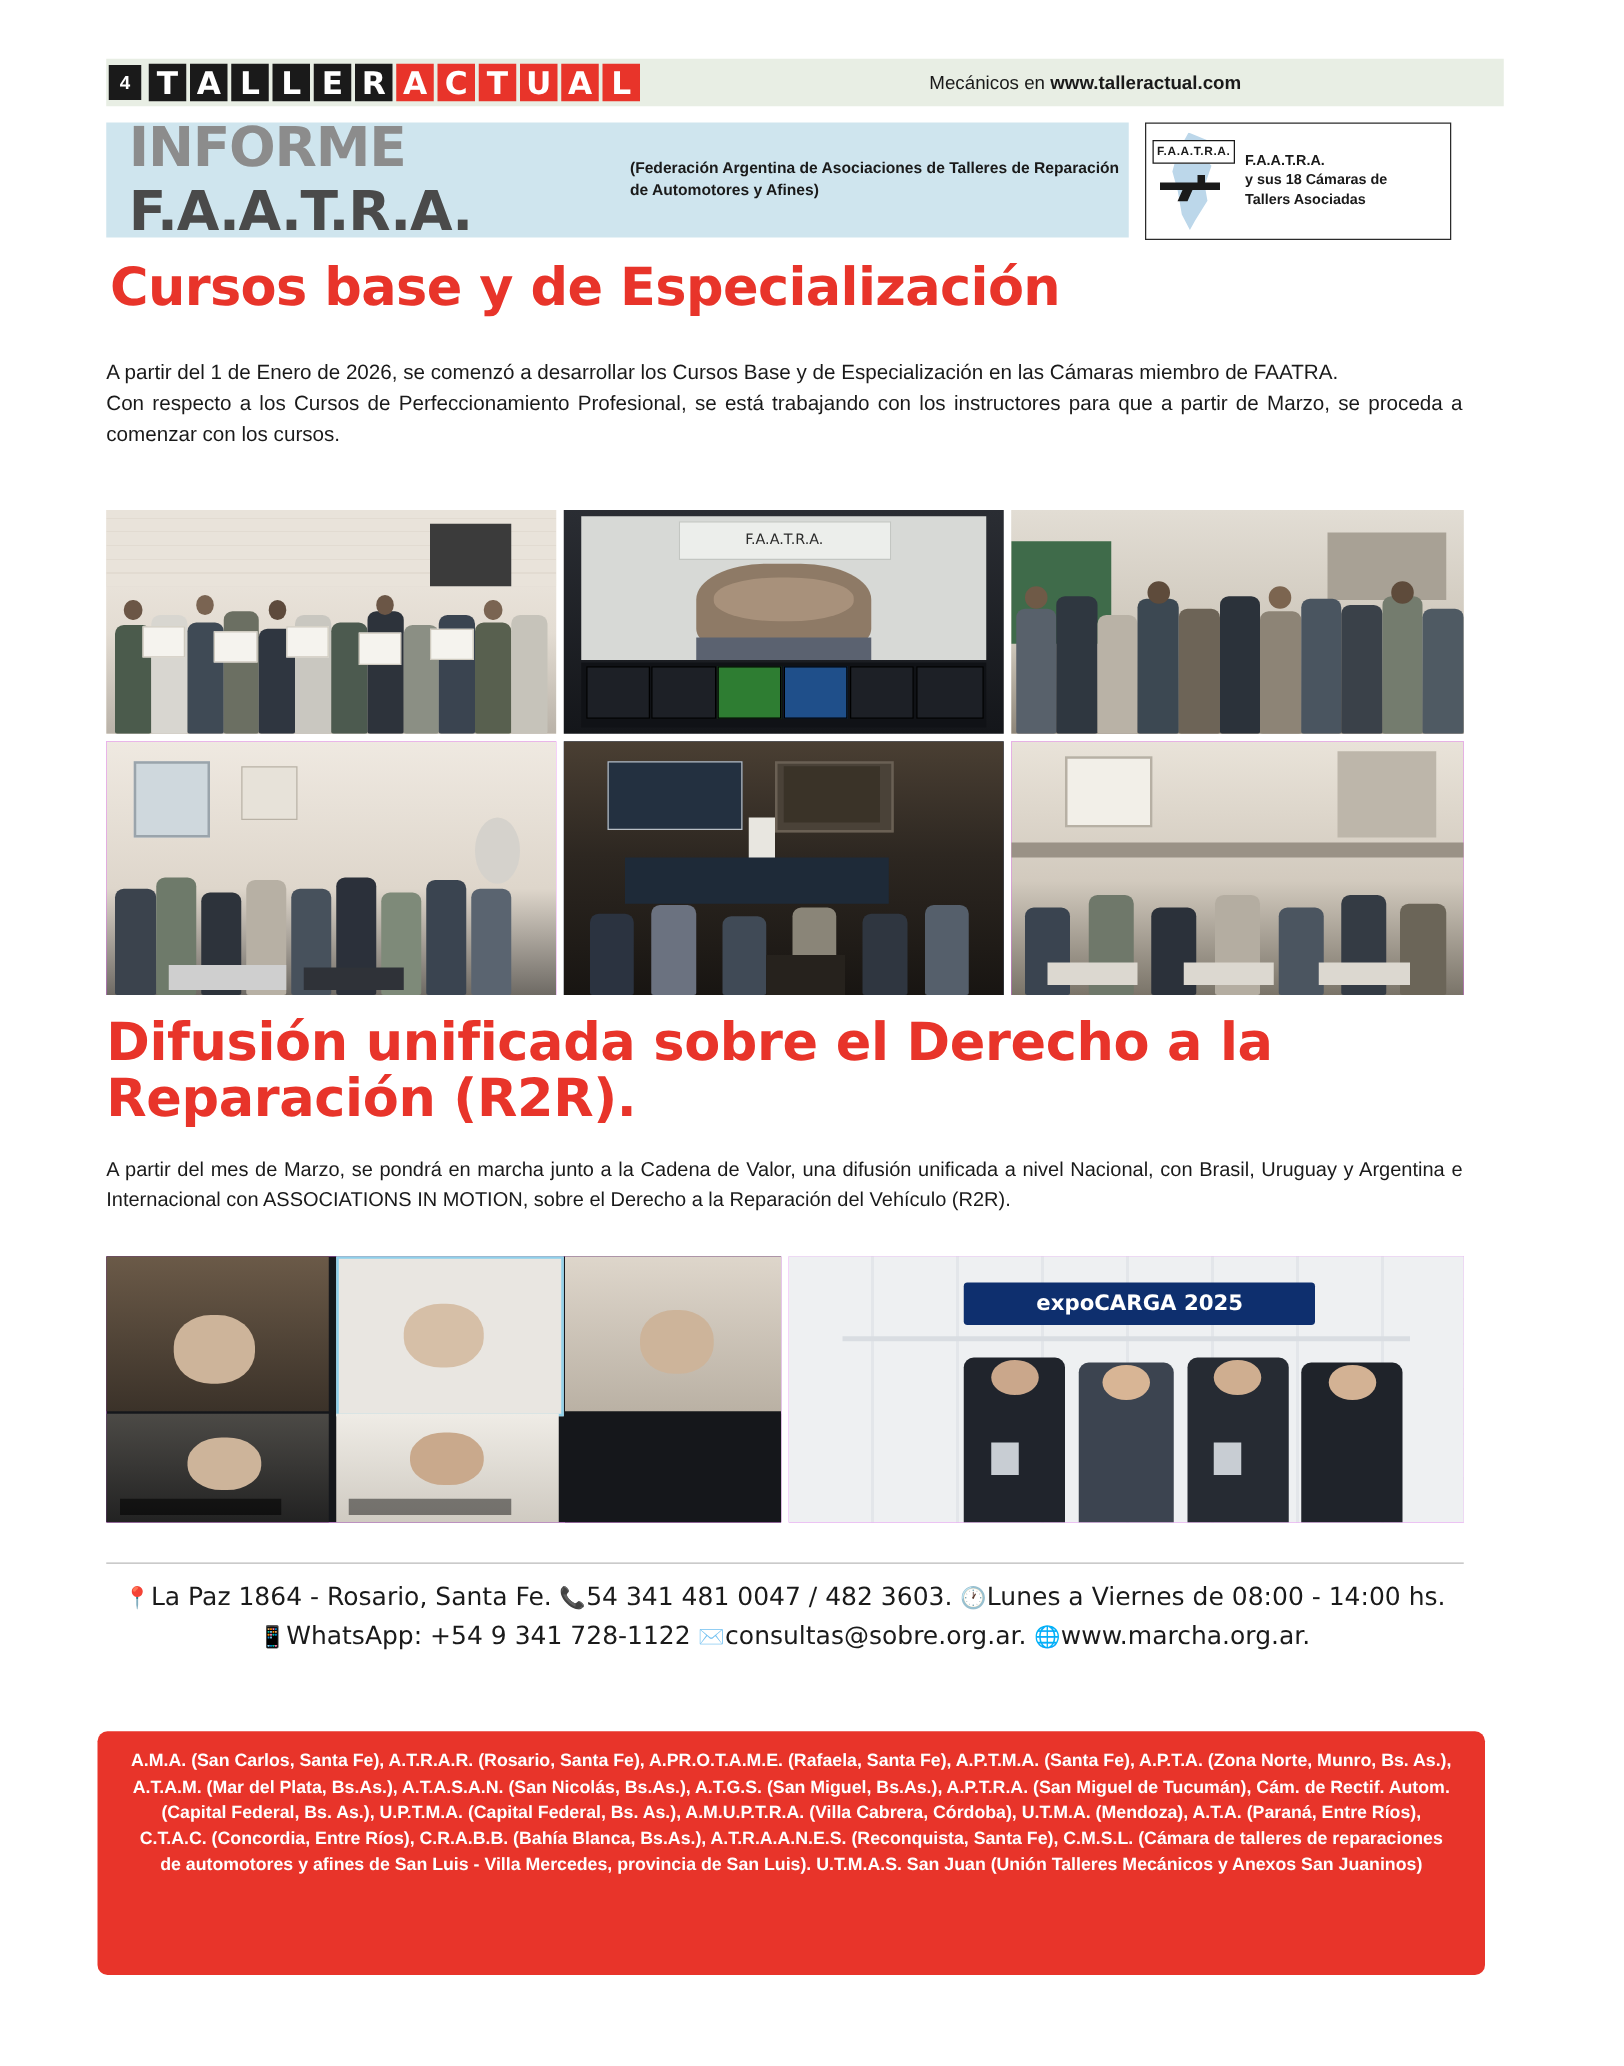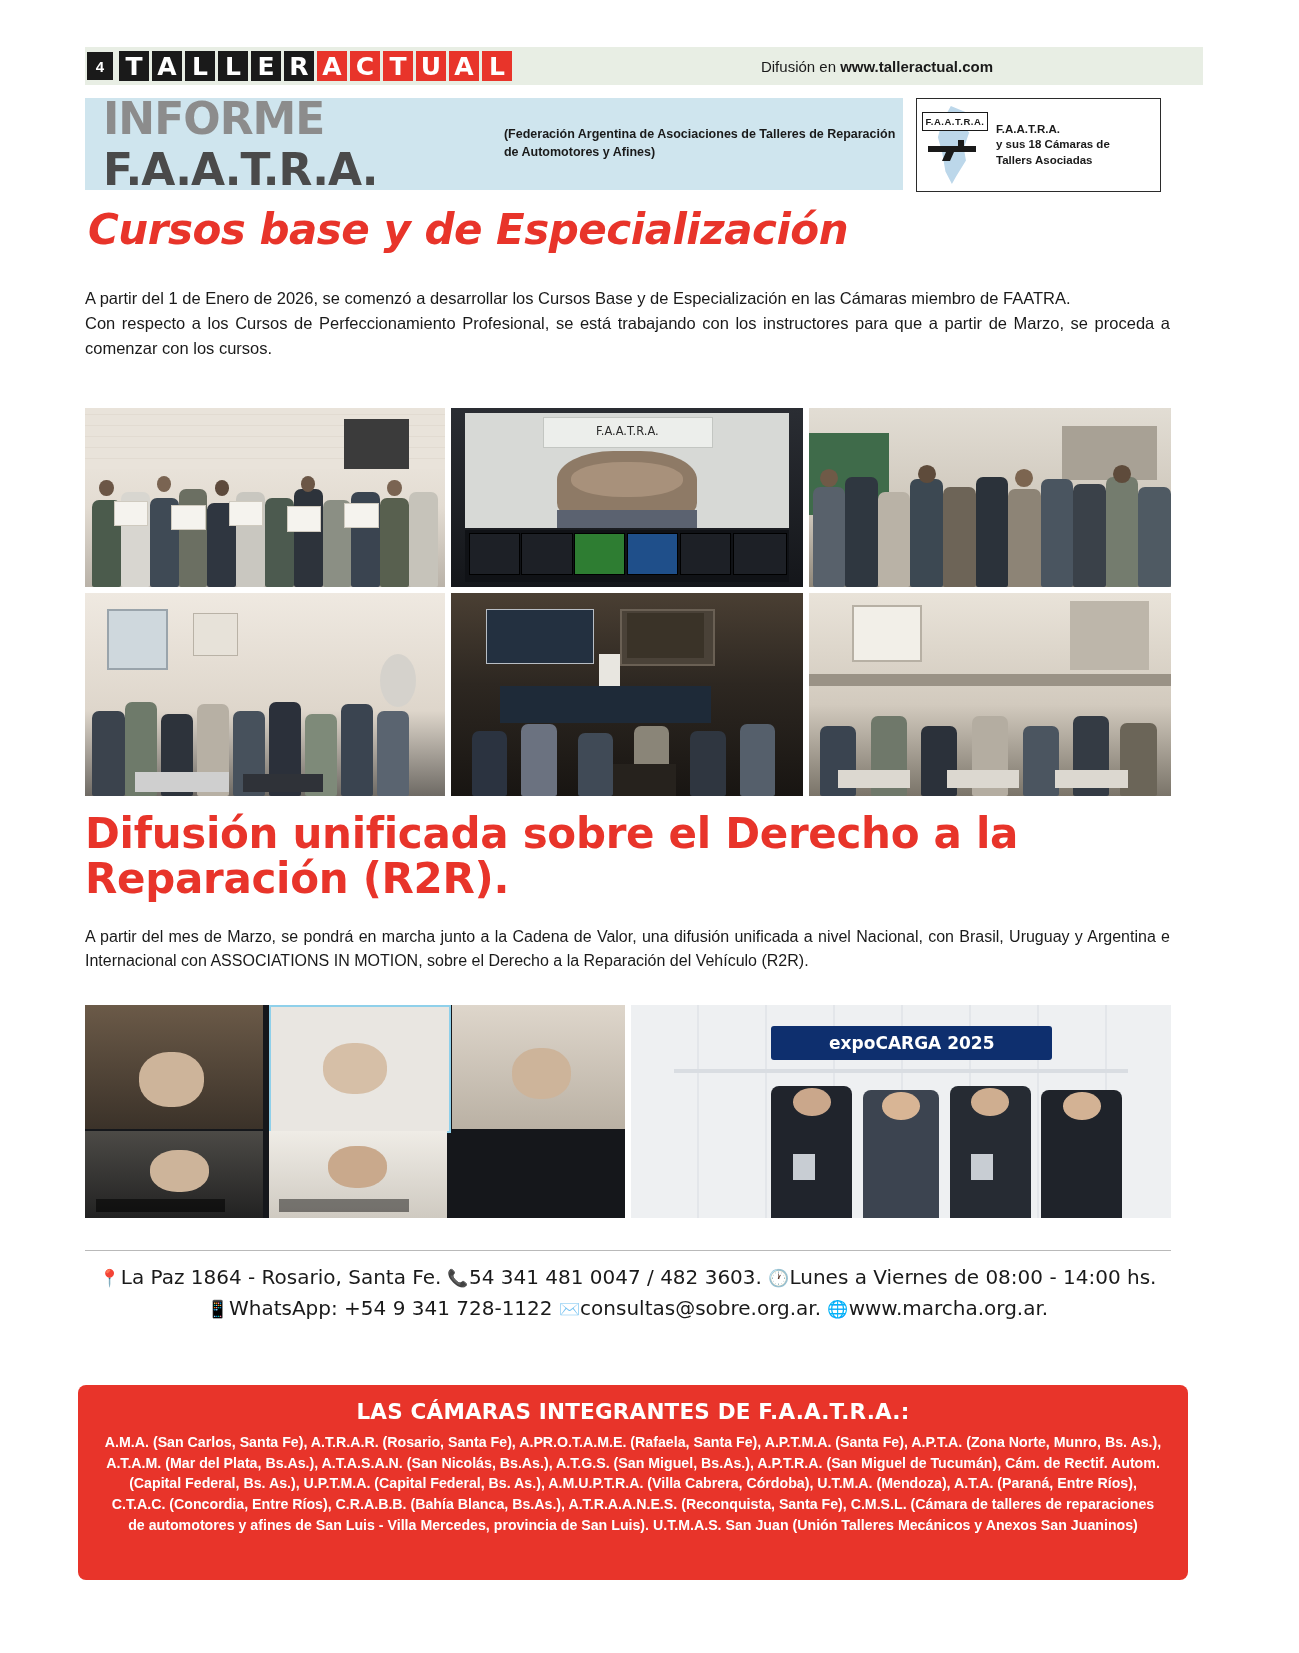--- a/index.html
+++ b/index.html
@@ -24,21 +24,21 @@
 
   .faatra-box{position:absolute;left:916px;top:98px;width:243px;height:92px;border:1px solid #2b2b2b;background:#fff;display:flex;align-items:center;}
   .faatra-emblem{width:72px;height:86px;margin-left:3px;position:relative;}
   .faatra-emblem .map{position:absolute;left:6px;top:4px;width:54px;height:78px;background:#bcd7ea;clip-path:polygon(46% 0,74% 8%,66% 24%,80% 34%,70% 54%,74% 70%,56% 90%,48% 100%,36% 84%,30% 60%,22% 40%,30% 20%);}
   .faatra-emblem .band{position:absolute;left:2px;top:10px;width:64px;height:17px;background:#fff;border:1.5px solid #1a1a1a;display:flex;align-items:center;justify-content:center;font-size:9.5px;font-weight:bold;letter-spacing:0.5px;}
   .faatra-emblem .gun{position:absolute;left:4px;top:34px;width:60px;height:26px;}
   .faatra-text{font-size:11.5px;font-weight:bold;line-height:1.35;margin-left:4px;}
 
   
   h1.red{position:absolute;color:#e8342a;font-weight:bold;font-family:"DejaVu Sans",sans-serif;margin:0;line-height:1.07;}
-  #h-cursos{left:88px;top:208px;font-size:42px;letter-spacing:-0.5px;font-style:italic;}
+  #h-cursos{left:88px;top:208px;font-size:42px;letter-spacing:-0.5px;}
   #h-difusion{left:85px;top:812px;font-size:42px;width:1060px;letter-spacing:-0.3px;}
 
   .para{position:absolute;font-size:16.5px;line-height:1.52;text-align:justify;color:#1a1a1a;}
   #p1{left:85px;top:286px;width:1085px;}
   #p2{left:85px;top:925px;width:1085px;font-size:16px;}
 
   
   .grid{position:absolute;display:grid;gap:6px;}
   #grid1{left:85px;top:408px;width:1086px;grid-template-columns:360px 352px 362px;grid-template-rows:179px 203px;}
   #grid2{left:85px;top:1005px;width:1086px;grid-template-columns:540px 540px;grid-template-rows:213px;}
@@ -81,21 +81,21 @@
         <span class="dark">E</span>
         <span class="dark">R</span>
         <span class="red">A</span>
         <span class="red">C</span>
         <span class="red">T</span>
         <span class="red">U</span>
         <span class="red">A</span>
         <span class="red">L</span>
     </div>
     <div class="visit">
-      <span>Difusión en </span><b>www.talleractual.com</b>
+      <span>Mecánicos en </span><b>www.talleractual.com</b>
     </div>
   </div>
 
   <div class="informe-band">
     <div class="informe-title">
       <span>INFORME</span>
       <span class="dark">F.A.A.T.R.A.</span>
     </div>
     <div class="informe-sub">(Federación Argentina de Asociaciones de Talleres de Reparación de Automotores y Afines)</div>
   </div>
@@ -300,17 +300,16 @@
       <span class="ic">🕐</span><span>Lunes a Viernes de 08:00 - 14:00 hs.</span>
     </div>
     <div>
       <span class="ic">📱</span><span>WhatsApp: +54 9 341 728-1122</span>
       <span class="ic">✉️</span><span>consultas@sobre.org.ar.</span>
       <span class="ic">🌐</span><span>www.marcha.org.ar.</span>
     </div>
   </div>
 
   <div class="redbox">
-    <h2>LAS CÁMARAS INTEGRANTES DE F.A.A.T.R.A.:</h2>
     <p>A.M.A. (San Carlos, Santa Fe), A.T.R.A.R. (Rosario, Santa Fe), A.PR.O.T.A.M.E. (Rafaela, Santa Fe), A.P.T.M.A. (Santa Fe), A.P.T.A. (Zona Norte, Munro, Bs. As.), A.T.A.M. (Mar del Plata, Bs.As.), A.T.A.S.A.N. (San Nicolás, Bs.As.), A.T.G.S. (San Miguel, Bs.As.), A.P.T.R.A. (San Miguel de Tucumán), Cám. de Rectif. Autom. (Capital Federal, Bs. As.), U.P.T.M.A. (Capital Federal, Bs. As.), A.M.U.P.T.R.A. (Villa Cabrera, Córdoba), U.T.M.A. (Mendoza), A.T.A. (Paraná, Entre Ríos), C.T.A.C. (Concordia, Entre Ríos), C.R.A.B.B. (Bahía Blanca, Bs.As.), A.T.R.A.A.N.E.S. (Reconquista, Santa Fe), C.M.S.L. (Cámara de talleres de reparaciones de automotores y afines de San Luis - Villa Mercedes, provincia de San Luis). U.T.M.A.S. San Juan (Unión Talleres Mecánicos y Anexos San Juaninos)</p>
   </div>
 
 </div>
 
 </body></html>

